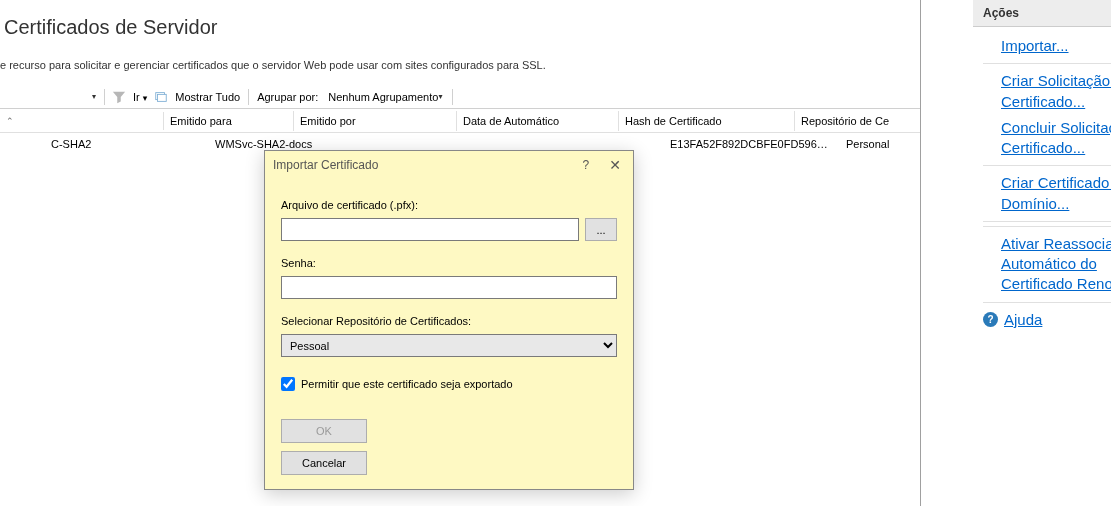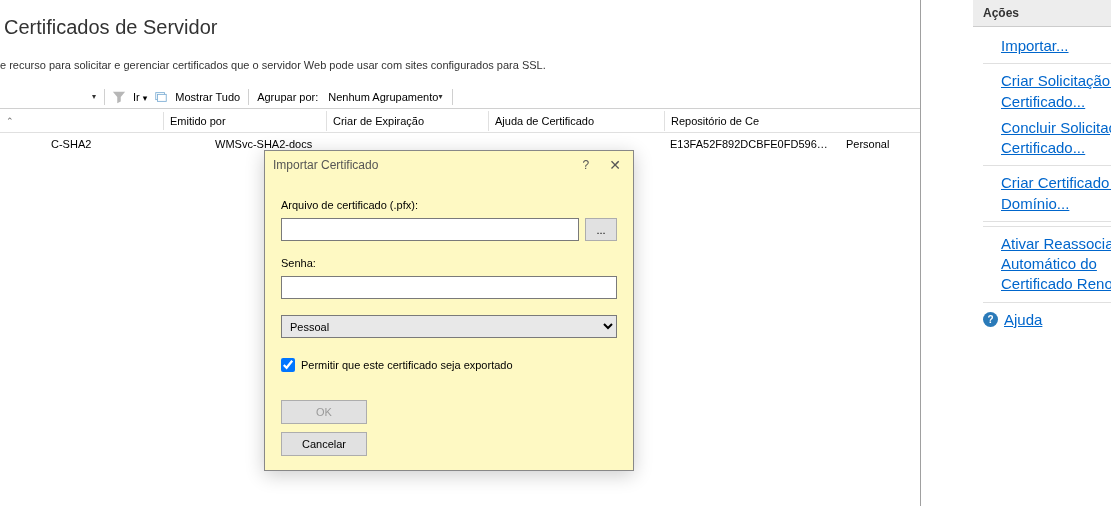--- a/index.html
+++ b/index.html
@@ -94,23 +94,24 @@
         <span class="chev">▾</span>
     </span>
     <span class="tb-sep"></span>
   </div>
 
   <div class="grid-header">
     <div class="gh-col gh-name">
       <span class="sort-caret">⌃</span>
       <span></span>
     </div>
+    <div class="gh-col gh-issued">Emitido para</div>
     <div class="gh-col gh-issuer">Emitido por</div>
-    <div class="gh-col gh-exp">Criar de Expiração</div>
-    <div class="gh-col gh-hash">Ajuda de Certificado</div>
+    <div class="gh-col gh-exp">Data de Automático</div>
+    <div class="gh-col gh-hash">Hash de Certificado</div>
     <div class="gh-col gh-repo">Repositório de Ce</div>
   </div>
 
   <div class="grid-row">
     <div class="gr-cell" style="width:164px">C-SHA2</div>
     <div class="gr-cell" style="width:130px">WMSvc-SHA2-docs</div>
     <div class="gr-cell" style="width:163px"></div>
     <div class="gr-cell" style="width:162px"></div>
     <div class="gr-cell" style="width:176px">E13FA52F892DCBFE0FD596C5...</div>
     <div class="gr-cell" style="flex:1">Personal</div>
@@ -148,20 +149,21 @@
   <div class="dialog-body">
     <div class="field-label">Arquivo de certificado (.pfx):</div>
     <div class="field-row">
       <input type="text" class="text-input" value="" style="">
       <button class="browse-btn">...</button>
     </div>
     <div class="field-label">Senha:</div>
     <div class="field-row">
       <input type="password" class="text-input" value="" style="">
     </div>
+    <div class="field-label" style="margin-top:10px">Selecionar Repositório de Certificados:</div>
     <div class="field-row" style="margin-bottom:6px">
       <select class="select-input">
         <option>Pessoal</option>
       </select>
     </div>
     <label class="checkbox-row">
       <input type="checkbox" checked="" style="">
       <span>Permitir que este certificado seja exportado</span>
     </label>
   </div>

